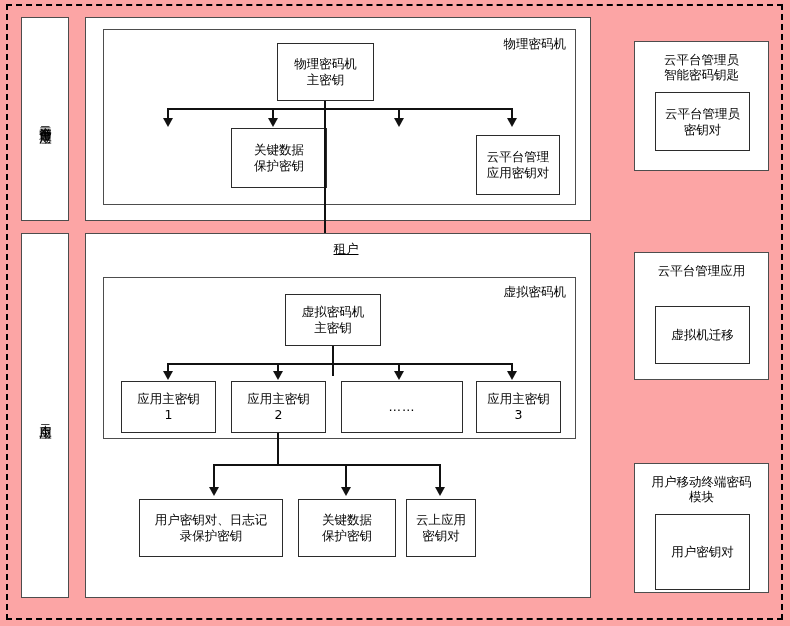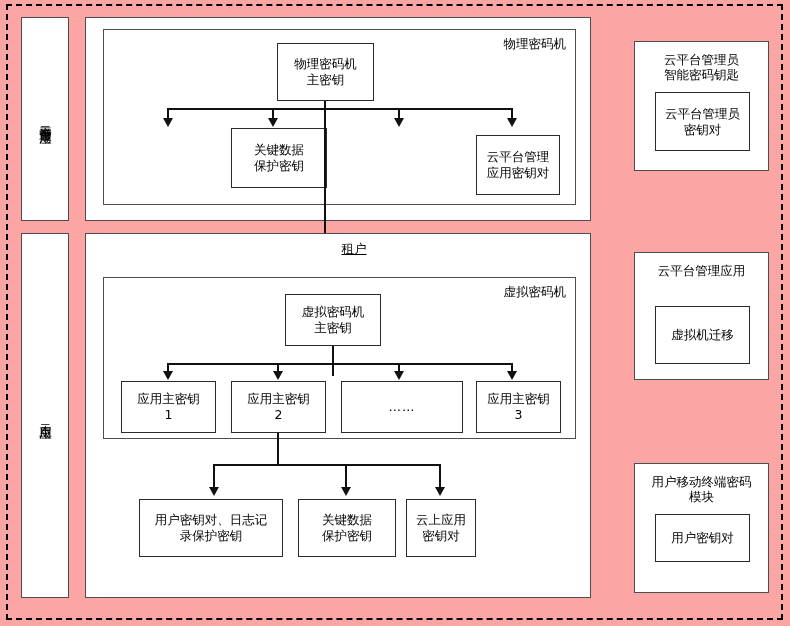--- a/index.html
+++ b/index.html
@@ -124,21 +124,21 @@
 
   <div class="abs leafbox ctext" style="left:231px; top:128px; width:96px; height:60px;">关键数据
 保护密钥</div>
   <div class="abs leafbox ctext" style="left:476px; top:128px; width:84px; height:60px;margin-top:7px;">云平台管理
 应用密钥对</div>
 
   <div class="abs vline" style="left:324px; top:101px; width:2px; height:187px;"></div>
   <div class="abs arrowhead" style="left:320px; top:284px;"></div>
 
   <div class="abs box" style="left:85px; top:233px; width:506px; height:365px;">
-    <div class="abs label-topcenter" style="left:16px; top:7px;text-decoration:underline;">租户</div>
+    <div class="abs label-topcenter" style="left:8px; top:7px;text-decoration:underline;">租户</div>
   </div>
 
   <div class="abs box" style="left:103px; top:277px; width:473px; height:162px;">
     <div class="abs label-topright" style="right:9px; top:6px;">虚拟密码机</div>
   </div>
 
   <div class="abs leafbox ctext" style="left:285px; top:294px; width:96px; height:52px;">虚拟密码机
 主密钥</div>
 
   <div class="abs vline" style="left:332px; top:346px; width:2px; height:30px;"></div>
@@ -192,15 +192,15 @@
 
   <div class="abs box" style="left:634px; top:252px; width:135px; height:128px;">
     <div class="abs label-topcenter ctext" style="left:0; top:8px; height:18px;">云平台管理应用</div>
   </div>
   <div class="abs leafbox ctext" style="left:655px; top:306px; width:95px; height:58px;">虚拟机迁移</div>
 
   <div class="abs box" style="left:634px; top:463px; width:135px; height:130px;">
     <div class="abs label-topcenter ctext" style="left:0; top:8px; height:34px;">用户移动终端密码
 模块</div>
   </div>
-  <div class="abs leafbox ctext" style="left:655px; top:514px; width:95px; height:48px;">用户密钥对</div>
+  <div class="abs leafbox ctext" style="left:655px; top:514px; width:95px; height:76px;">用户密钥对</div>
 
 </div>
 
 </body></html>

